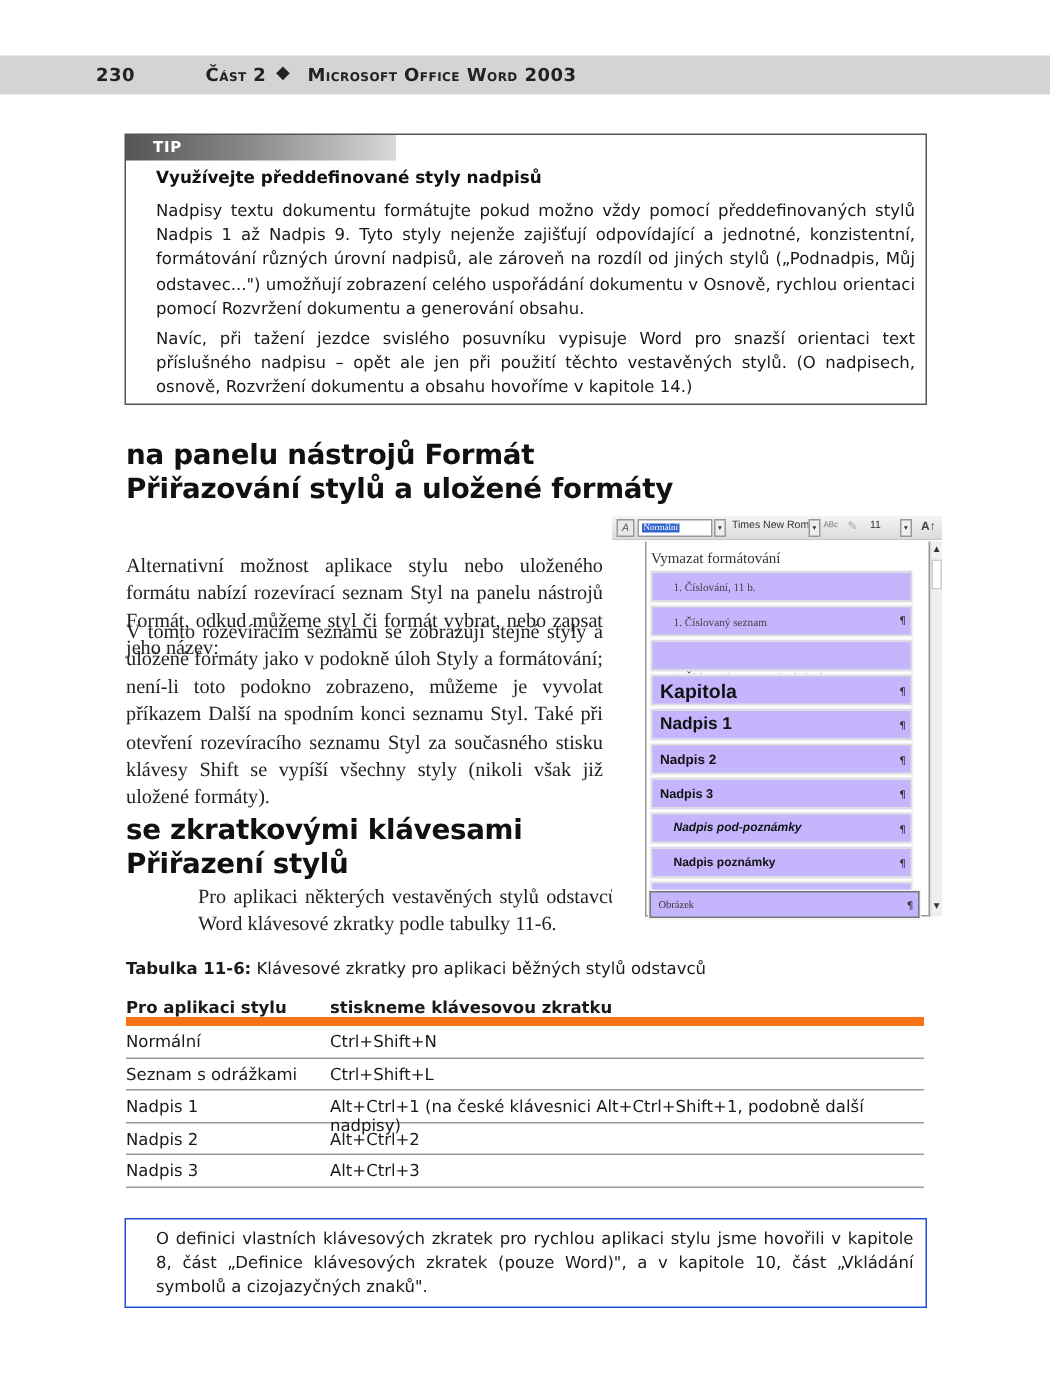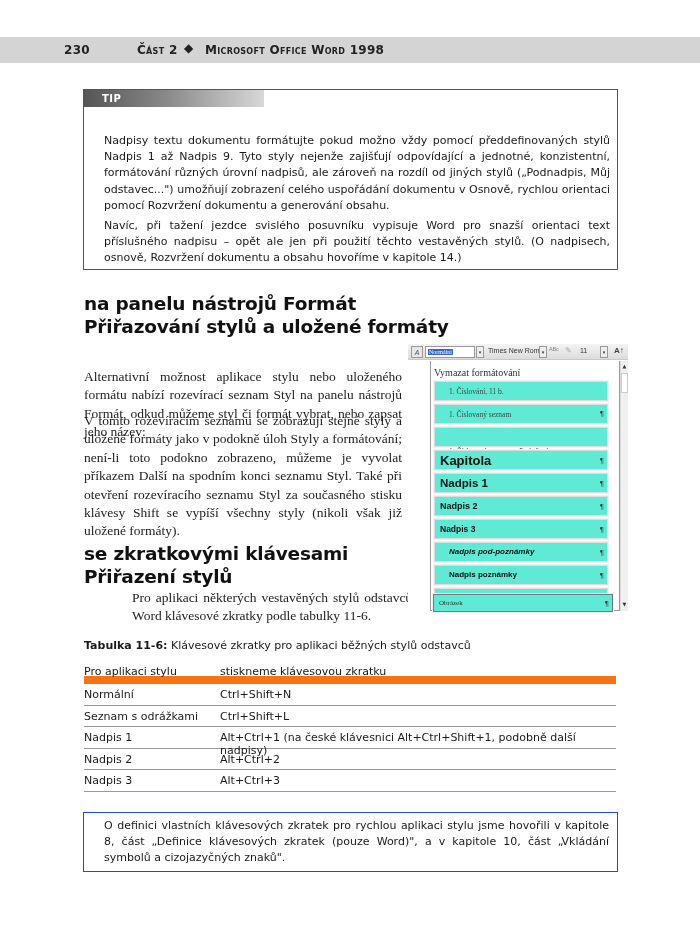--- a/index.html
+++ b/index.html
@@ -66,21 +66,21 @@
     .tb-pen { position: absolute; left: 157px; top: 2px; font-size: 8px; color: #aaa; }
     .tb-size { position: absolute; left: 172px; top: 3px; font-size: 7px; }
     .tb-grow { position: absolute; left: 206px; top: 2px; font-size: 8px; font-weight: bold; color: #444; }
 
     .style-list {
       position: absolute; left: 22px; top: 17px; width: 190px; height: 250px;
       border: 1px solid #999; border-top: none; background: #fff;
     }
     .style-list .clear-fmt { position: absolute; left: 3px; top: 6px; font-family: "Liberation Serif", serif; font-size: 10px; color: #333; }
     .style-item {
-      position: absolute; left: 3px; width: 174px; background: #5eead4;
+      position: absolute; left: 3px; width: 174px; background: #c4b5fd;
       border: 1px solid #ddd; box-shadow: 0 0 0 1px #f2f2f2;
     }
     .style-item .lbl { position: absolute; left: 5px; }
     .style-item .pilcrow { position: absolute; right: 3px; font-size: 7px; color: #333; }
     .style-item.num .lbl { font-family: "Liberation Serif", serif; font-size: 7.5px; color: #444; left: 14px; }
     .style-item.num.ul .lbl { text-decoration: underline; }
     .style-item.kap .lbl { font-family: "Liberation Sans", sans-serif; font-size: 13px; font-weight: bold; color: #111; }
     .style-item.h1 .lbl { font-family: "Liberation Sans", sans-serif; font-size: 11.5px; font-weight: bold; color: #111; }
     .style-item.h2s .lbl { font-family: "Liberation Sans", sans-serif; font-size: 9px; font-weight: bold; color: #111; }
     .style-item.h3s .lbl { font-family: "Liberation Sans", sans-serif; font-size: 8.5px; font-weight: bold; color: #111; }
@@ -92,21 +92,21 @@
     .scrollbar { position: absolute; left: 212px; top: 17px; width: 8px; height: 250px; background: #f0f0f0; border-left: 1px solid #ddd; }
     .scroll-up { position: absolute; left: 0; top: 2px; width: 7px; height: 8px; font-size: 5px; text-align: center; color: #333; }
     .scroll-thumb { position: absolute; left: 0; top: 12px; width: 7px; height: 20px; background: #fff; border: 1px solid #ccc; }
     .scroll-down { position: absolute; left: 0; bottom: 2px; width: 7px; height: 8px; font-size: 5px; text-align: center; color: #333; }
 
     .table-caption {
       position: absolute; left: 84px; top: 639px; font-size: 11px; color: #1a1a1a;
     }
     .table-caption b { font-weight: bold; }
     .kb-table { position: absolute; left: 84px; top: 660px; width: 532px; font-size: 11px; }
-    .kb-head { position: relative; height: 24px; border-bottom: 8px solid #f97316; font-weight: normal; }
+    .kb-head { position: relative; height: 24px; border-bottom: 6px solid #f97316; font-weight: bold; }
     .kb-head .c1 { position: absolute; left: 0; top: 5px; }
     .kb-head .c2 { position: absolute; left: 136px; top: 5px; }
     .kb-row { position: relative; height: 21.5px; border-bottom: 1px solid #999; }
     .kb-row .c1 { position: absolute; left: 0; top: 4px; }
     .kb-row .c2 { position: absolute; left: 136px; top: 4px; }
 
     .note-box {
       position: absolute; left: 83px; top: 812px; width: 535px; height: 60px;
       border: 1px solid #1d4ed8;
     }
@@ -115,25 +115,26 @@
       font-size: 11px; line-height: 16px; text-align: justify; color: #1a1a1a;
     }
   </style>
 </head>
 <body>
 
 <div class="running-header">
   <span class="page-num">230</span>
   <span class="part">Část 2</span>
   <span class="diamond">◆</span>
-  <span class="book">Microsoft Office Word 1998</span>
+  <span class="book">Microsoft Office Word 2003</span>
 </div>
 
 <div class="tip-box">
   <div class="tip-label">TIP</div>
+  <div class="tip-title">Využívejte předdefinované styly nadpisů</div>
   <div class="tip-body">
     <p>Nadpisy textu dokumentu formátujte pokud možno vždy pomocí předdefinovaných stylů Nadpis 1 až Nadpis 9. Tyto styly nejenže zajišťují odpovídající a jednotné, konzistentní, formátování různých úrovní nadpisů, ale zároveň na rozdíl od jiných stylů („Podnadpis, Můj odstavec...") umožňují zobrazení celého uspořádání dokumentu v Osnově, rychlou orientaci pomocí Rozvržení dokumentu a generování obsahu.</p>
     <p>Navíc, při tažení jezdce svislého posuvníku vypisuje Word pro snazší orientaci text příslušného nadpisu – opět ale jen při použití těchto vestavěných stylů. (O nadpisech, osnově, Rozvržení dokumentu a obsahu hovoříme v kapitole 14.)</p>
   </div>
 </div>
 
 <div class="h2" style="top:292px;">
   <div>na panelu nástrojů Formát</div>
   <div>Přiřazování stylů a uložené formáty</div>
 </div>

